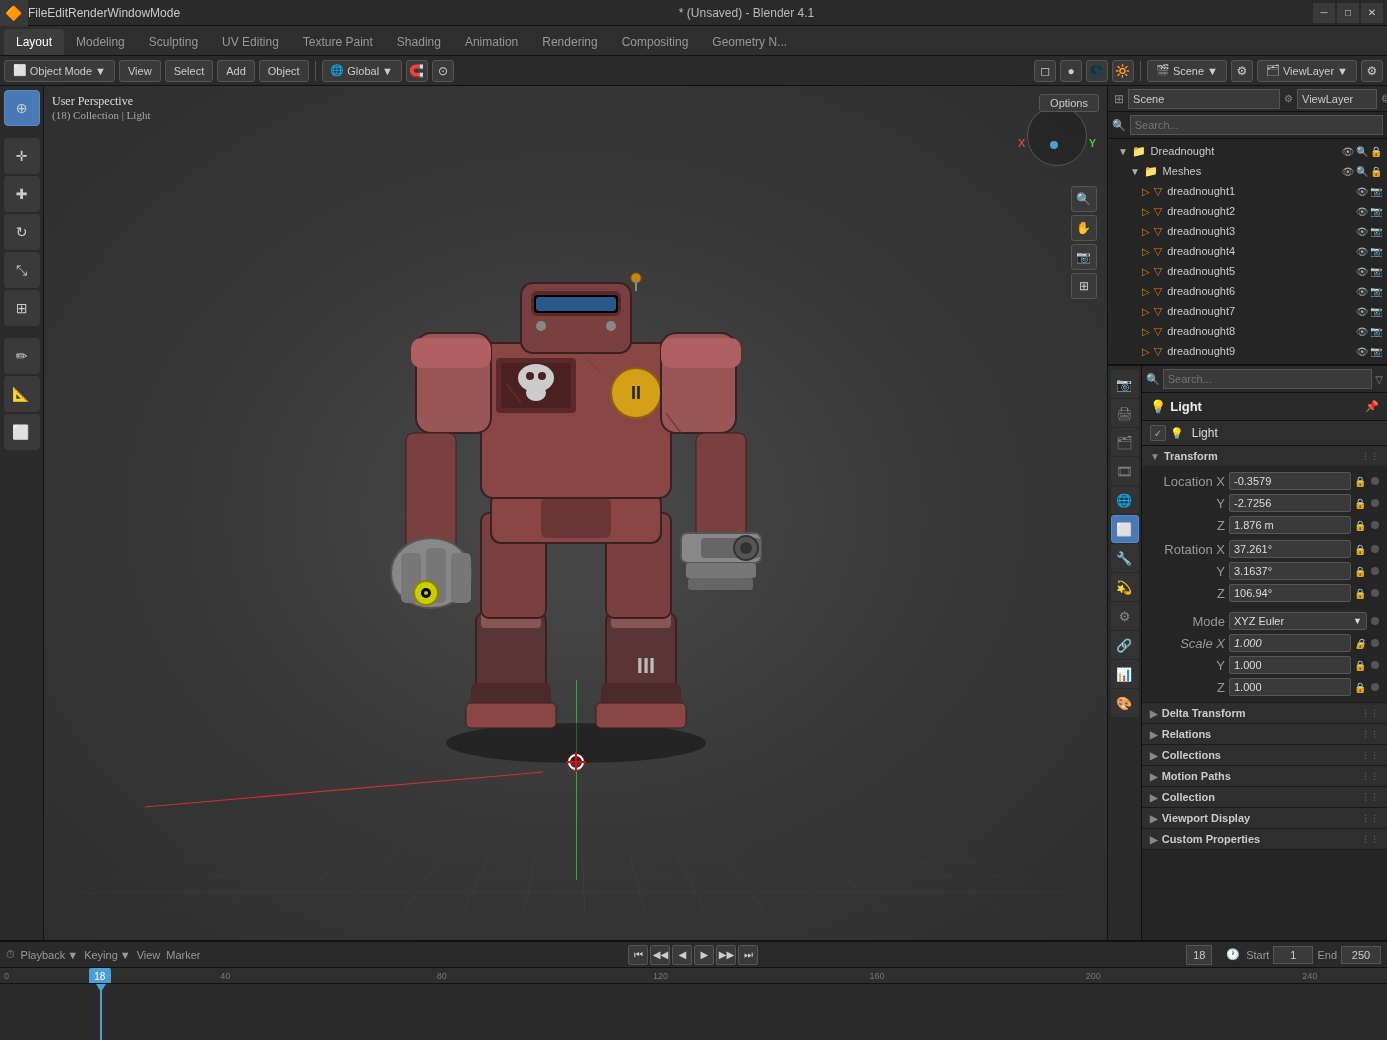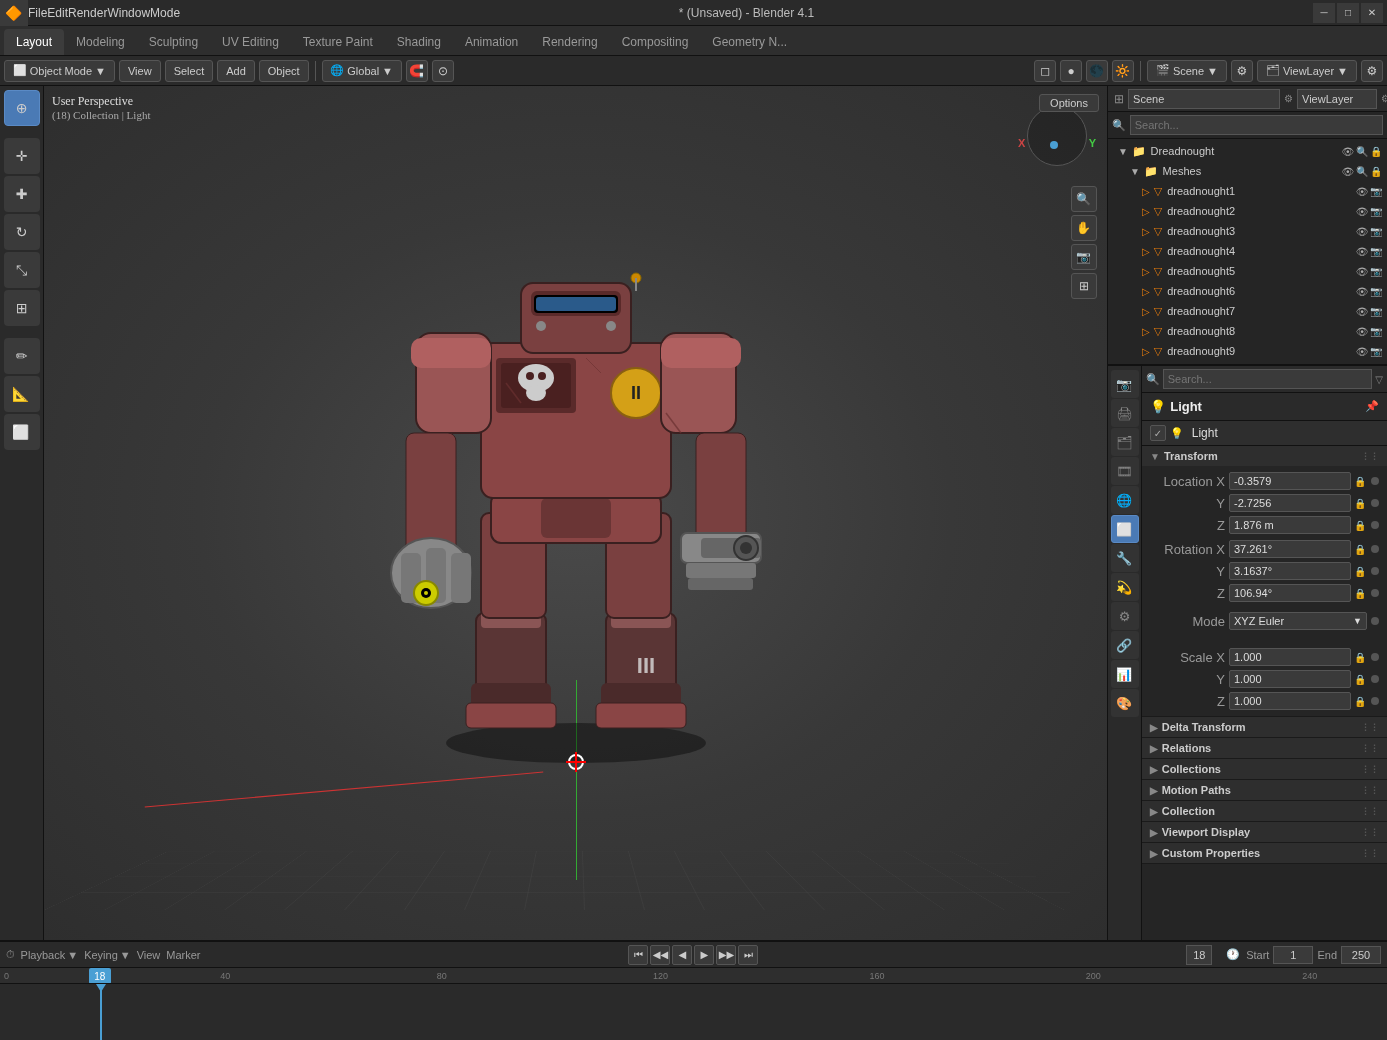--- a/index.html
+++ b/index.html
@@ -1127,21 +1127,21 @@
 
             <div class="prop-row" style="margin-top:6px;">
               <span class="prop-label">Mode</span>
               <div class="prop-field" style="cursor:pointer">
                 <span>XYZ Euler</span>
                 <span style="margin-left:auto;font-size:9px">▼</span>
               </div>
               <div class="prop-dot"></div>
             </div>
 
-            <div class="prop-row" style="margin-top:14px;">
+            <div class="prop-row" style="margin-top:0;font-style:italic;">
               <span class="prop-label">Scale X</span>
               <div class="prop-field">
                 <span>1.000</span>
               </div>
               <div class="prop-field-icons">
                 <span class="prop-icon-sm">🔒</span>
               </div>
               <div class="prop-dot"></div>
             </div>
 

